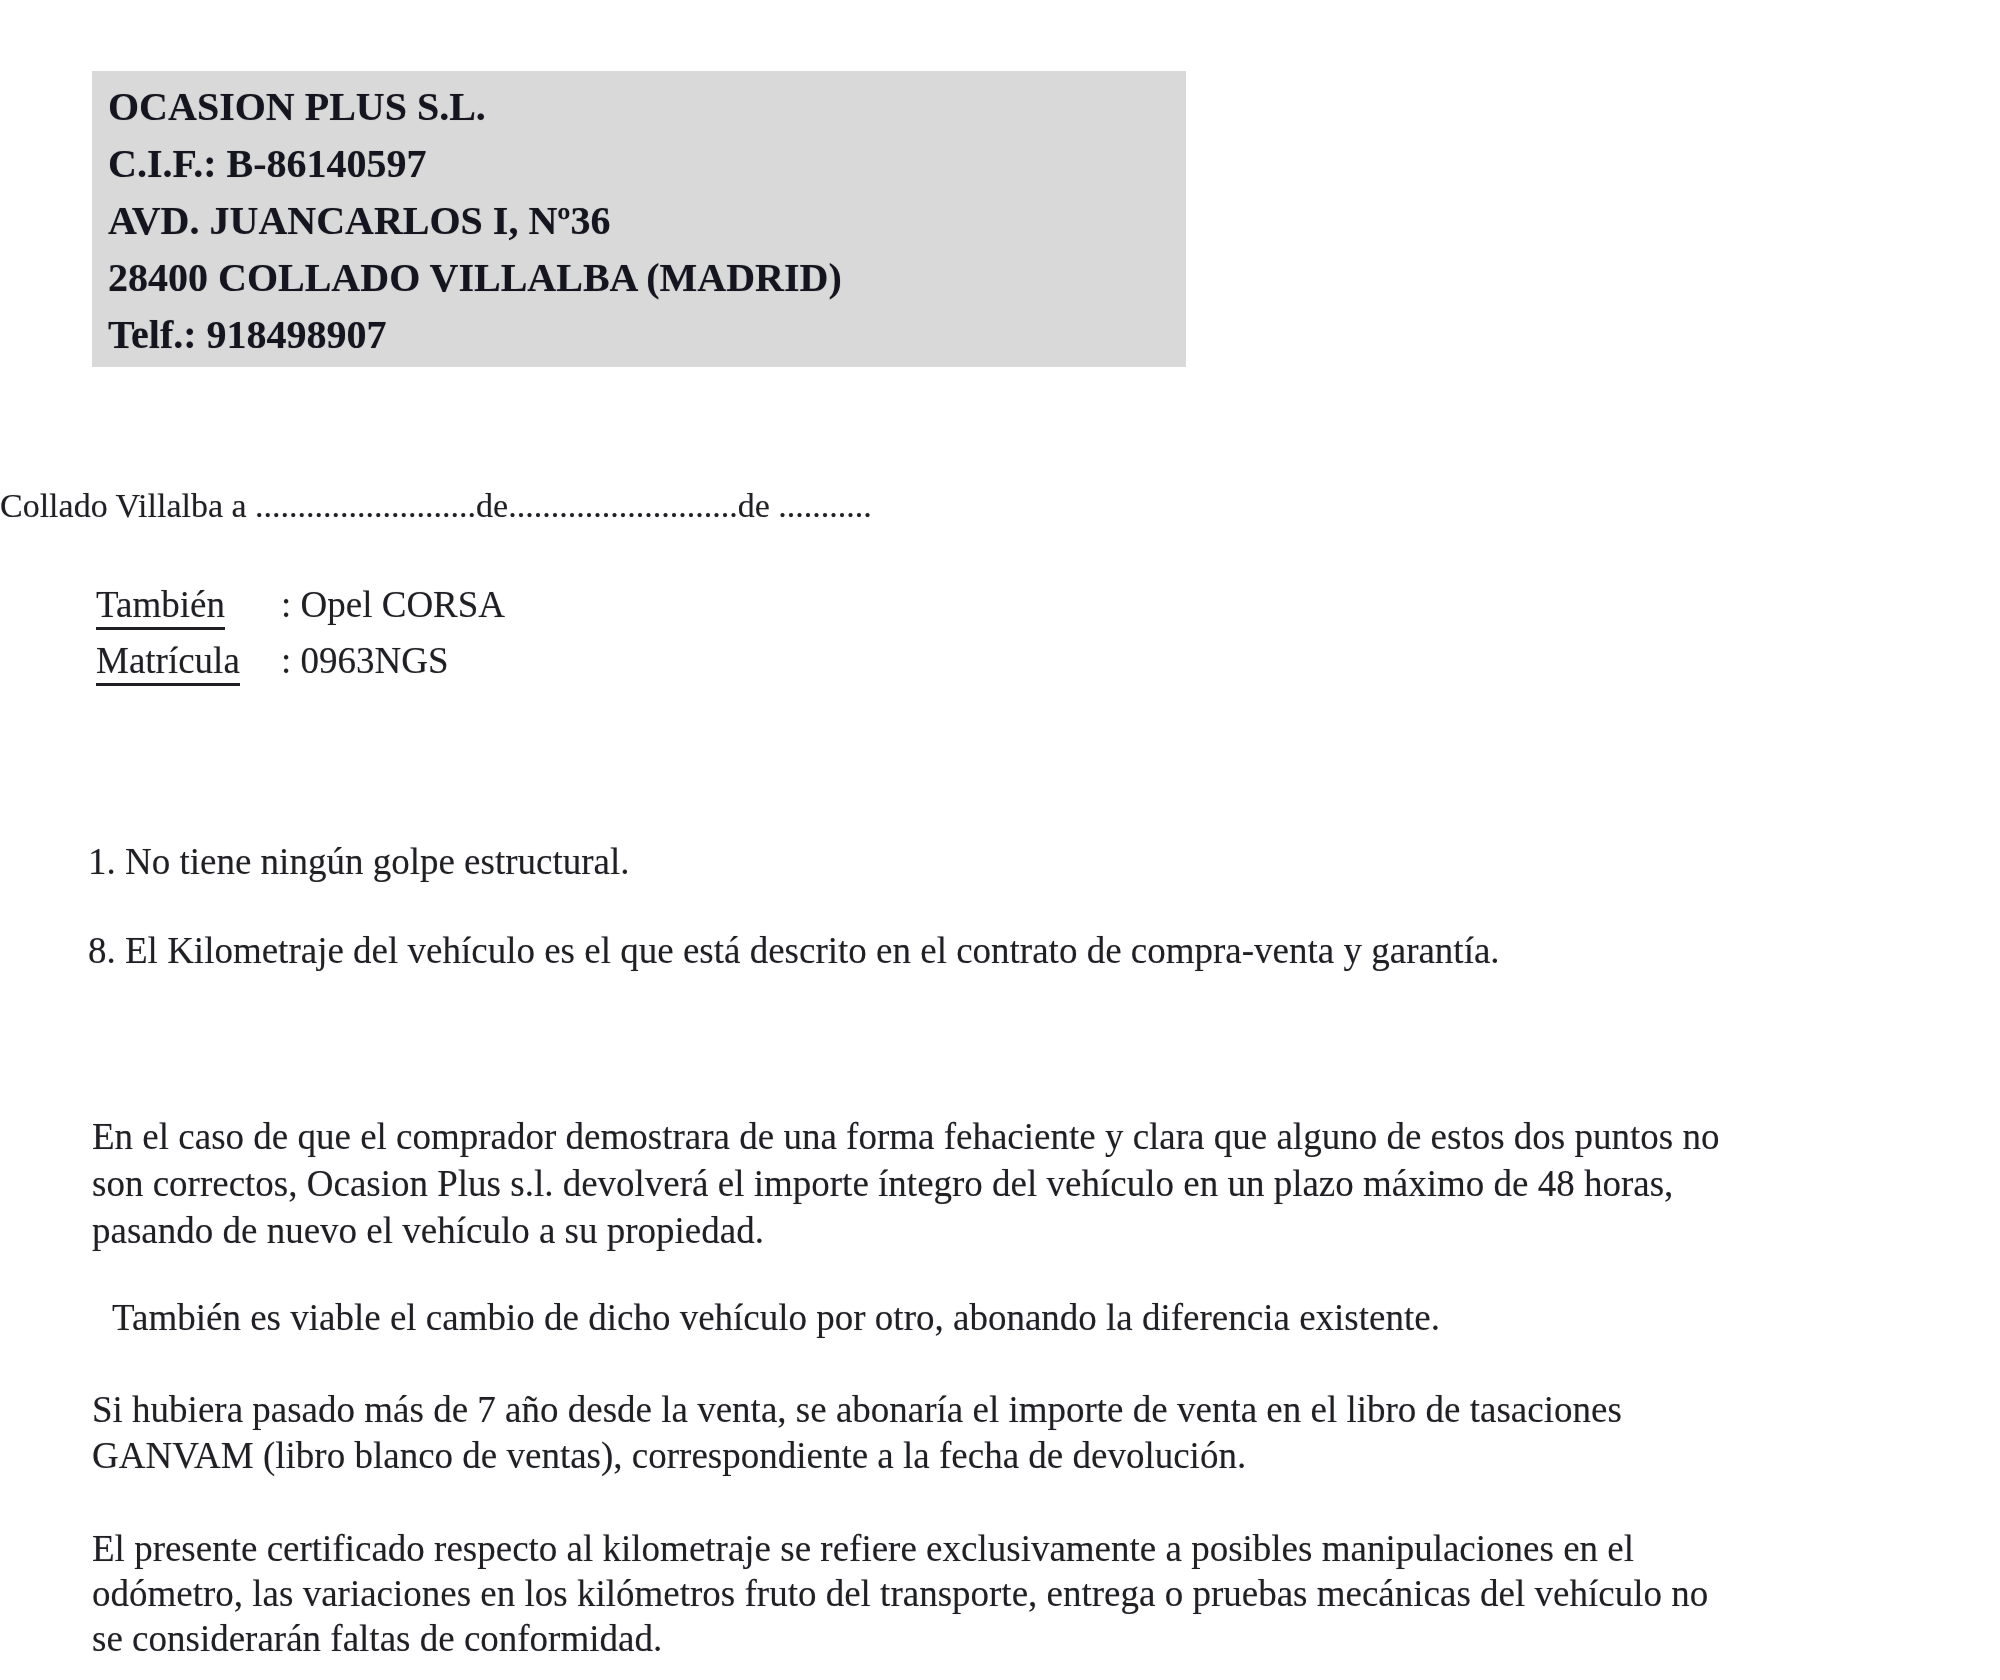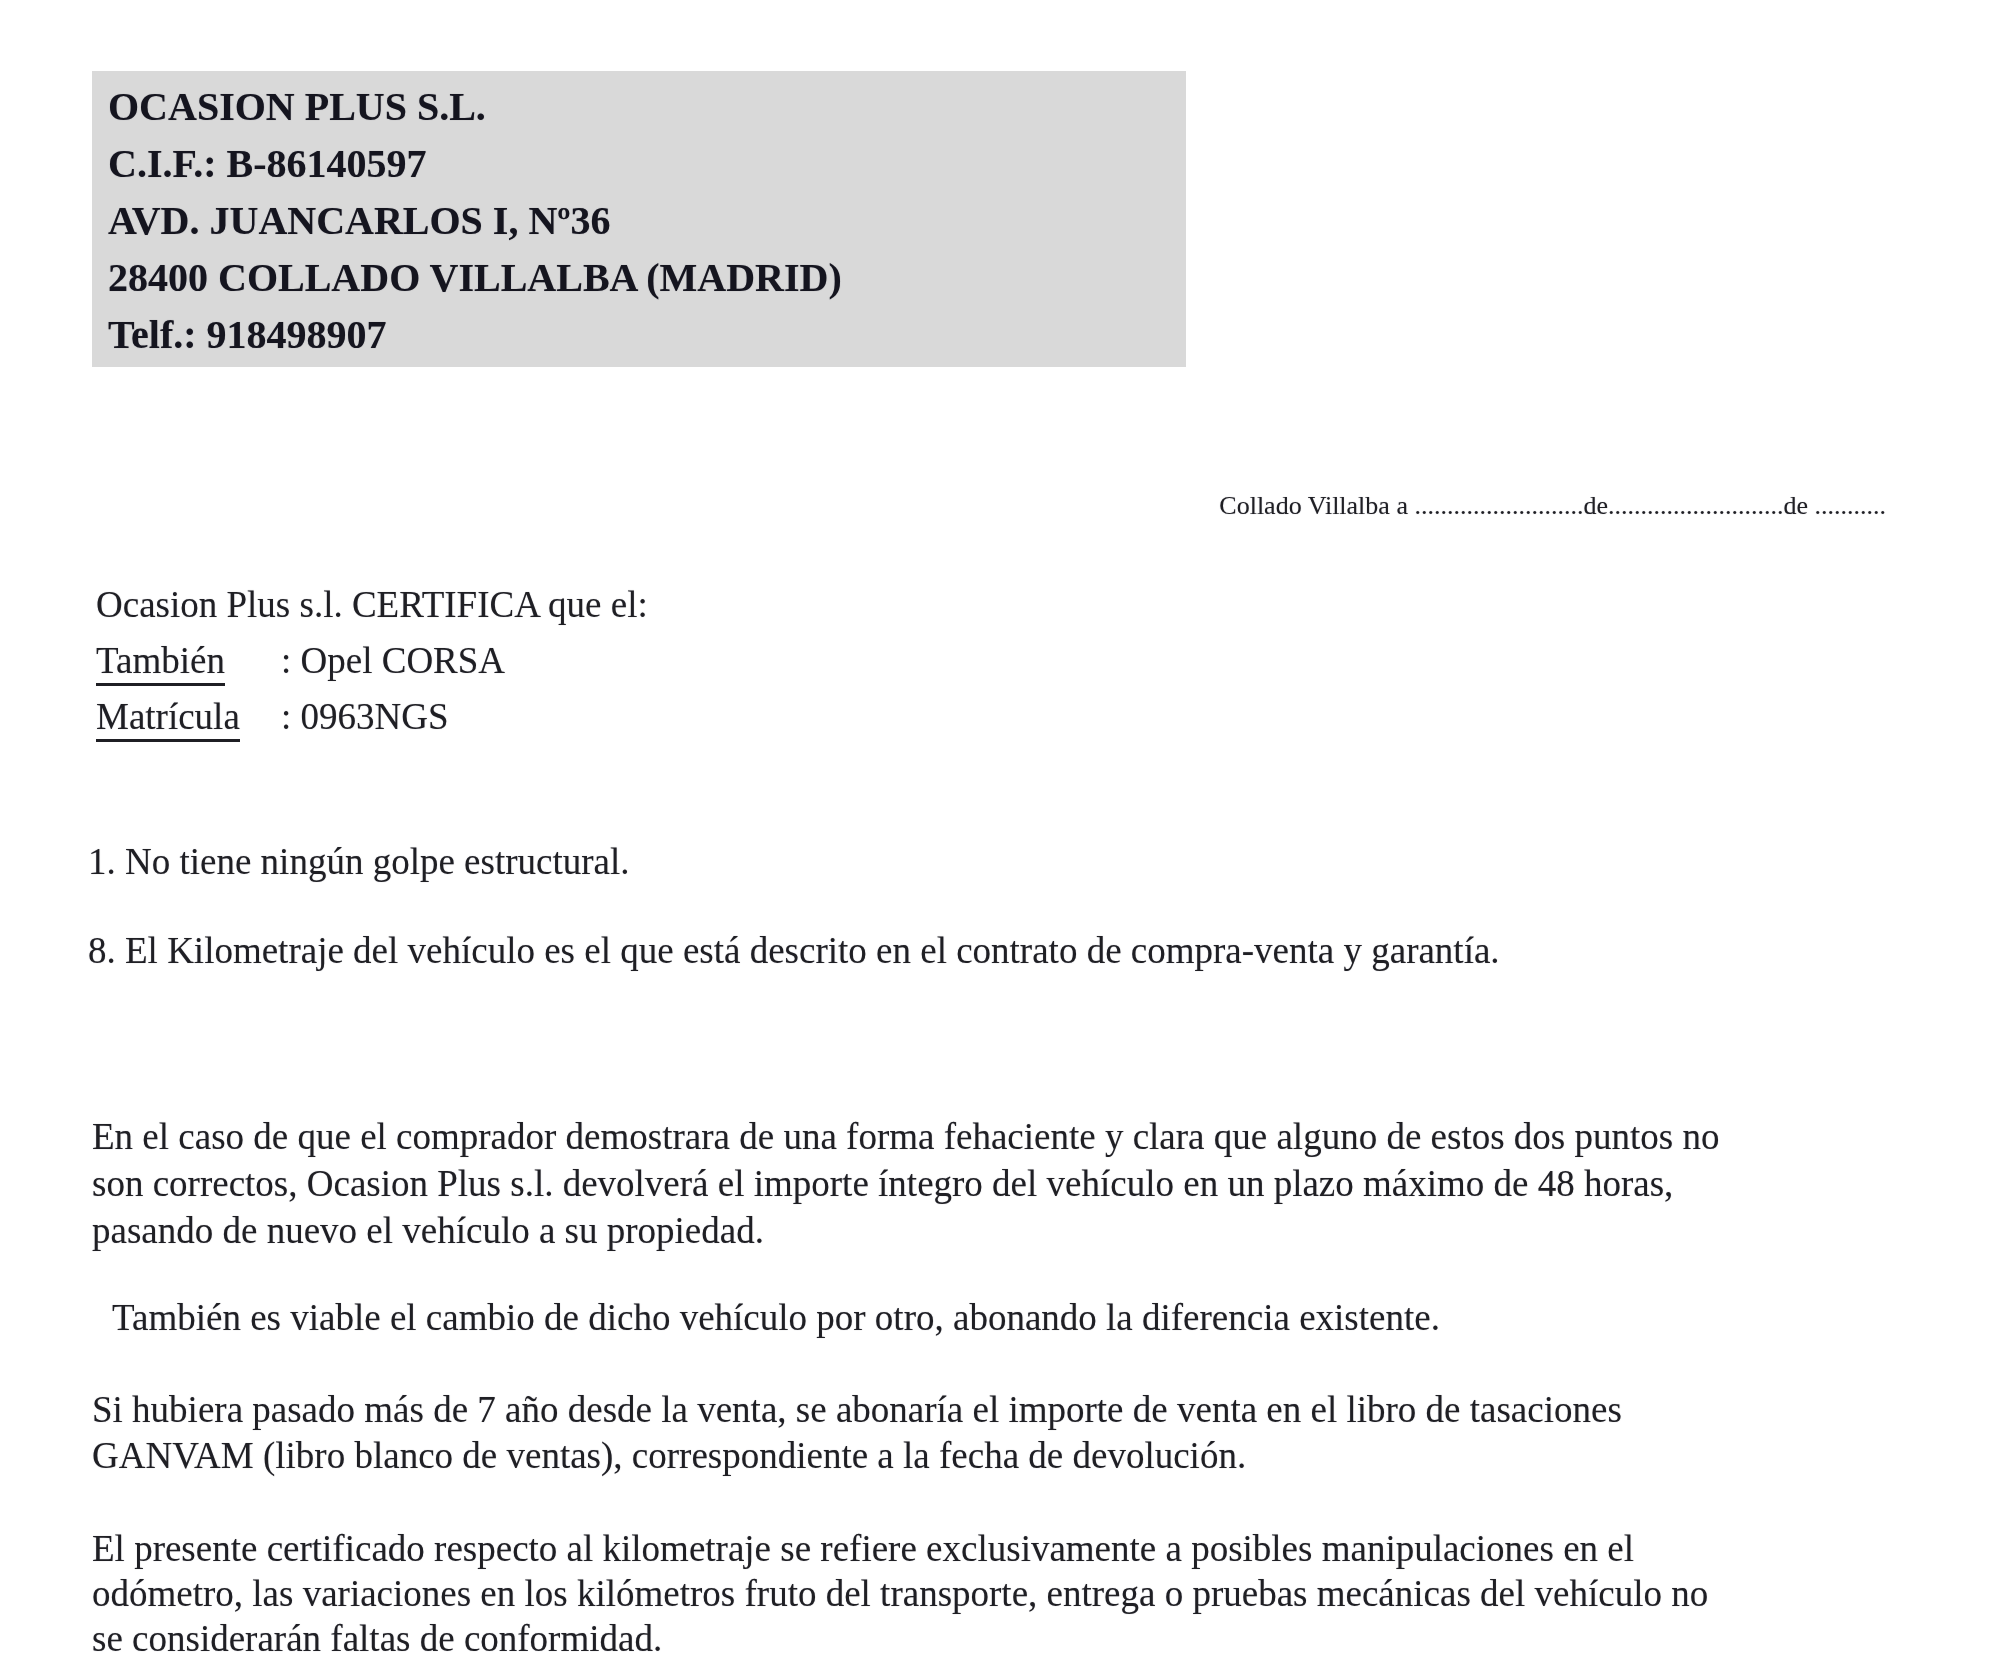--- a/index.html
+++ b/index.html
@@ -26,23 +26,22 @@
     font-size:40px;
     font-weight:bold;
     line-height:57px;
     color:#15151f;
     white-space:nowrap;
   }
 
   
   .date-line{
     position:absolute;
-    top:482px; left:0; right:114px;
-    text-align:right;
-    font-size:26px;
+    top:482px; left:0; right:86px;
+    font-size:34px;
     line-height:48px;
     white-space:nowrap;
   }
 
   
   .cert-block{
     position:absolute;
     left:96px; top:577px;
     font-size:37px;
     line-height:56px;
@@ -88,21 +87,20 @@
     <div class="header-line">OCASION PLUS S.L.</div>
     <div class="header-line">C.I.F.: B-86140597</div>
     <div class="header-line">AVD. JUANCARLOS I, Nº36</div>
     <div class="header-line">28400 COLLADO VILLALBA (MADRID)</div>
     <div class="header-line">Telf.: 918498907</div>
   </div>
 
   <div class="date-line">Collado Villalba a ..........................de...........................de ...........</div>
 
   <div class="cert-block">
-    <div>Ocasion Plus s.l. CERTIFICA que el:</div>
     <div>
       <span class="doc-label"><span class="u">También</span></span><span>: Opel CORSA</span>
     </div>
     <div>
       <span class="doc-label"><span class="u">Matrícula</span></span><span>: 0963NGS</span>
     </div>
   </div>
 
   <div class="clause clause-1">1. No tiene ningún golpe estructural.</div>
   <div class="clause clause-2">8. El Kilometraje del vehículo es el que está descrito en el contrato de compra-venta y garantía.</div>

